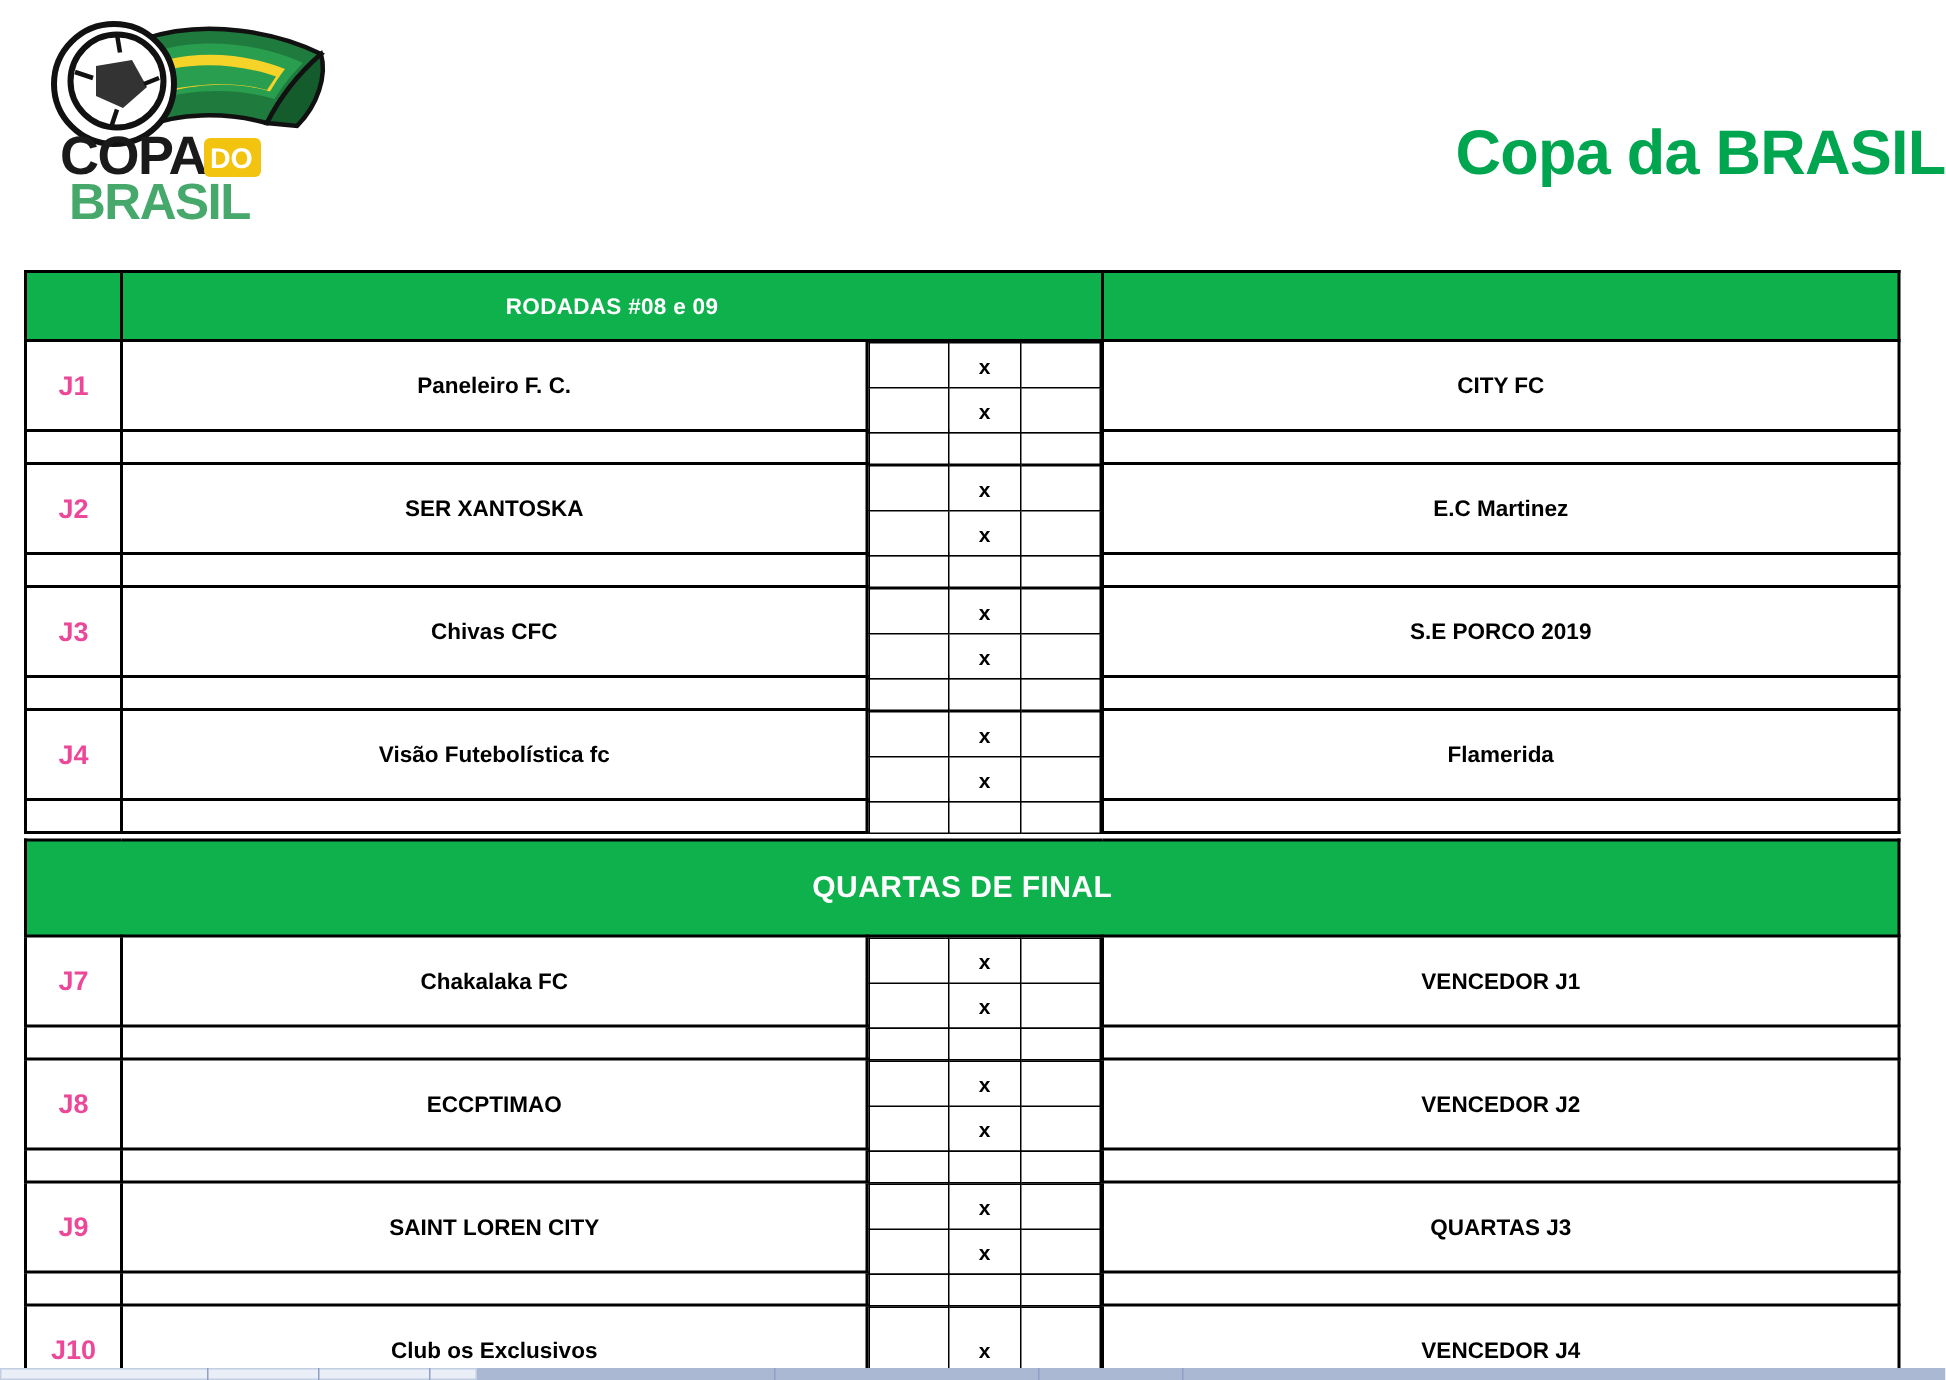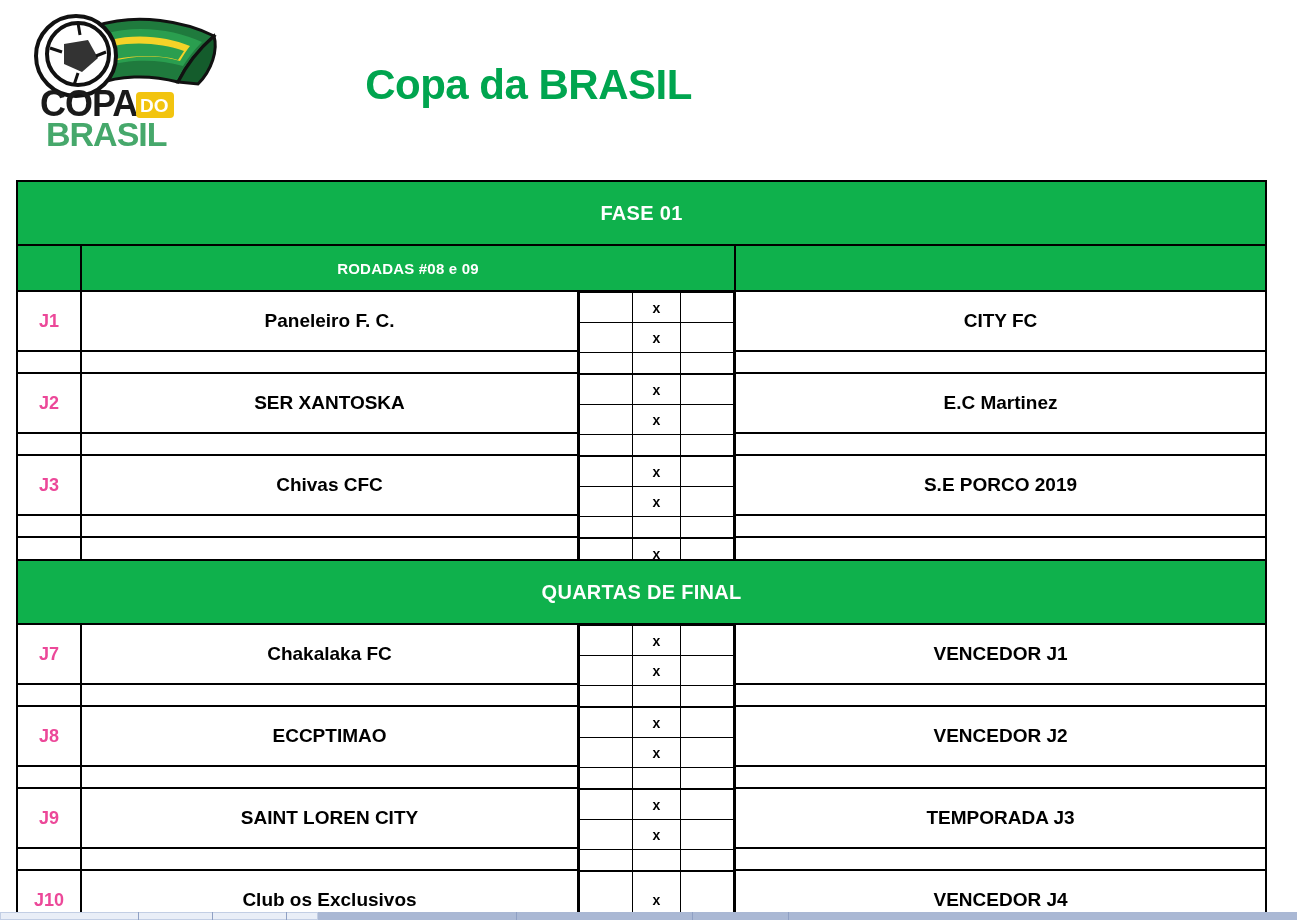--- a/index.html
+++ b/index.html
@@ -18,22 +18,22 @@
     width:1297px;
     background:#ffffff;
   }
   .logo-left{
     position:absolute;left:18px;top:4px;width:210px;height:145px;
   }
   .logo-right{
     position:absolute;left:888px;top:4px;width:400px;height:150px;
   }
   .page-title{
-    position:absolute;left:0;top:61px;width:1297px;
-    text-align:center;
+    position:absolute;left:0;top:78px;width:1297px;
+    text-align:right;
     font-size:42px;
     font-weight:bold;
     color:#00a54f;
     letter-spacing:-0.5px;
     font-family:"Liberation Sans", sans-serif;
   }
   .page-title-inner{display:inline-block;margin-left:-240px;}
 
   
   .bracket-table{
@@ -74,21 +74,21 @@
 
   .jcell{
     text-align:center;
     font-size:18px;
     font-weight:bold;
     color:#ec4899;
     height:58px;
   }
   .teamcell{
     text-align:center;
-    font-size:19px;
+    font-size:15px;
     font-weight:bold;
     color:#000000;
     height:58px;
   }
   .spacer td{height:20px;}
 
   
   .scorewrap{
     width:100%;
     height:58px;
@@ -169,23 +169,20 @@
 
 <table class="bracket-table" style="top:180px;">
   <colgroup>
     <col style="width:64px">
     <col style="width:497px">
     <col style="width:157px">
     <col style="width:531px">
   </colgroup>
   <tbody>
     <tr>
-      <td class="phase-title" colspan="4">FASE 01</td>
-    </tr>
-    <tr>
       <td class="round-blank" colspan="1"></td>
       <td class="round-label" colspan="2">RODADAS  #08 e 09</td>
       <td class="round-blank"></td>
     </tr>
 
     <tr>
       <td class="jcell">J1</td>
       <td class="teamcell">Paneleiro F. C.</td>
       <td>
         <div class="scorewrap">
@@ -464,21 +461,21 @@
             </tr>
             <tr>
               <td class="sc-side"></td>
               <td class="sc-mid score-x">x</td>
               <td class="sc-side"></td>
             </tr>
           </tbody>
             </table>
         </div>
       </td>
-      <td class="teamcell">TEMPORADA J3</td>
+      <td class="teamcell">QUARTAS J3</td>
     </tr>
     <tr class="spacer">
       <td></td>
       <td></td>
       <td>
         <div class="scorewrap">
             <table class="scoretable">
               <tbody>
                 <tr>
           <td class="sc-side"></td>

